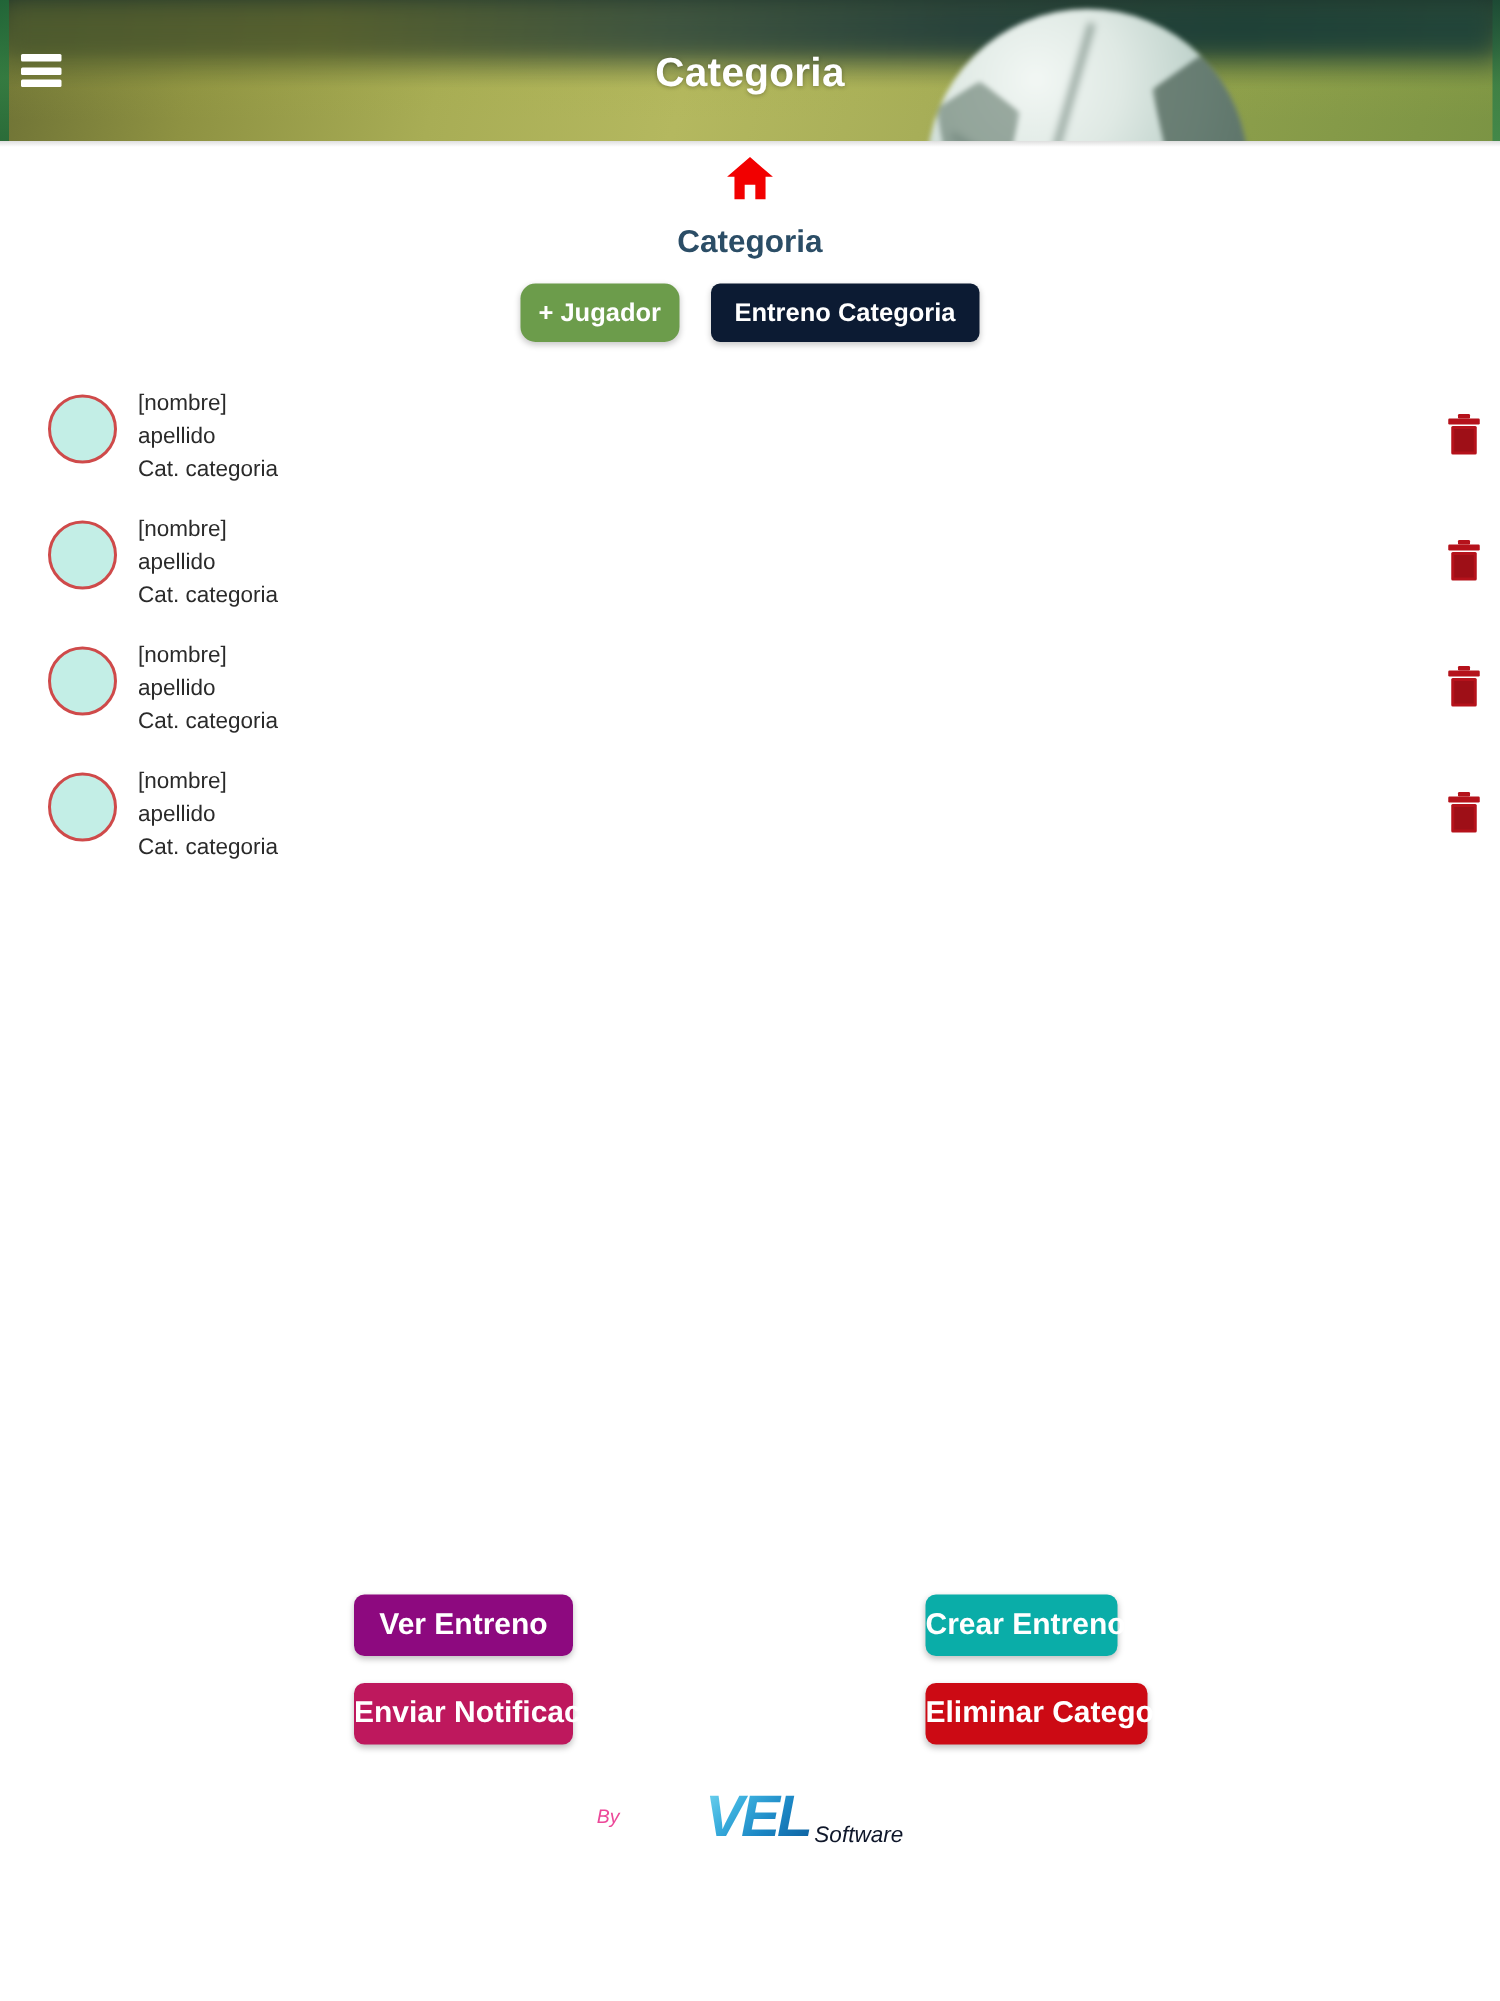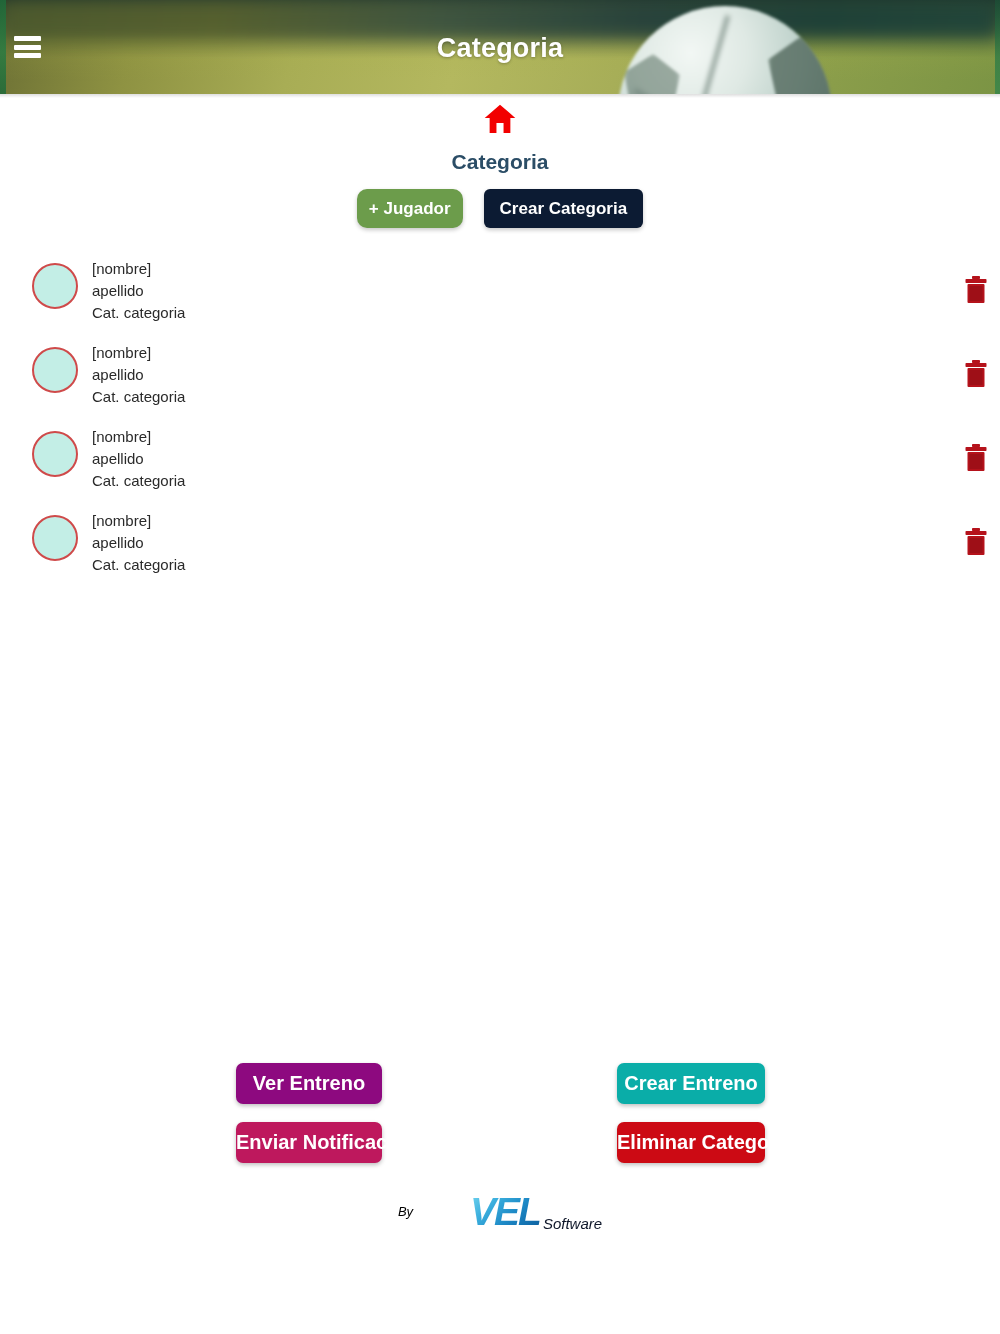--- a/index.html
+++ b/index.html
@@ -258,37 +258,37 @@
     font-family: "Liberation Sans", sans-serif;
     font-weight: bold;
     font-size: 20px;
     border-radius: 7px;
     height: 41px;
     cursor: pointer;
     box-shadow: 0 2px 4px rgba(0,0,0,0.25);
     white-space: nowrap;
   }
   .bbtn-ver     { left: 236px; top: 0px;  width: 146px; background: #8d097f; }
-  .bbtn-crear   { left: 617px; top: 0px;  width: 148px; background: #0aada8; }
+  .bbtn-crear   { left: 617px; top: 0px;  width: 128px; background: #0aada8; }
   .bbtn-enviar  { left: 236px; top: 59px; width: 146px; background: #be185d; }
   .bbtn-eliminar{ left: 617px; top: 59px; width: 148px; background: #cc0a14; }
 
   
   .footer {
     position: absolute;
     left: 0; right: 0;
     top: 1195px;
     display: flex;
     justify-content: center;
     align-items: baseline;
   }
   .footer-by {
     font-size: 13px;
     font-style: italic;
-    color: #000000;
+    color: #ec4899;
     margin-right: 19px;
     position: relative;
     top: -9px;
   }
   .footer-vel {
     font-size: 39px;
     font-weight: bold;
     font-style: italic;
     letter-spacing: -2px;
     background: linear-gradient(135deg, #6fd3ef 0%, #3aaedd 30%, #1b86c4 62%, #0d5f9e 100%);
@@ -339,21 +339,21 @@
   <div class="home-icon">
     <svg width="34" height="30" viewBox="0 0 24 22" aria-hidden="true">
       <path d="M12 0.5 L23.2 10.2 L19.6 10.2 L19.6 21.2 L14.6 21.2 L14.6 14.0 L9.4 14.0 L9.4 21.2 L4.4 21.2 L4.4 10.2 L0.8 10.2 Z" fill="#f20000"></path>
     </svg>
   </div>
 
   <div class="page-title">Categoria</div>
 
   <div class="top-actions">
     <button class="btn btn-add-player">+ Jugador</button>
-    <button class="btn btn-edit-cat">Crear Categoria</button>
+    <button class="btn btn-edit-cat">Entreno Categoria</button>
   </div>
 
   <div class="player-list">
 
     <div class="player-row">
       <div class="avatar"></div>
       <div class="player-info">
         <div>[nombre]</div>
         <div>apellido</div>
         <div>Cat. categoria</div>

